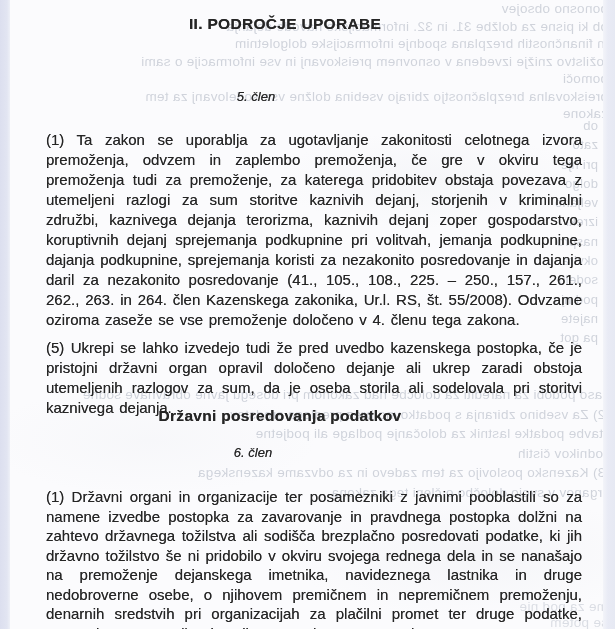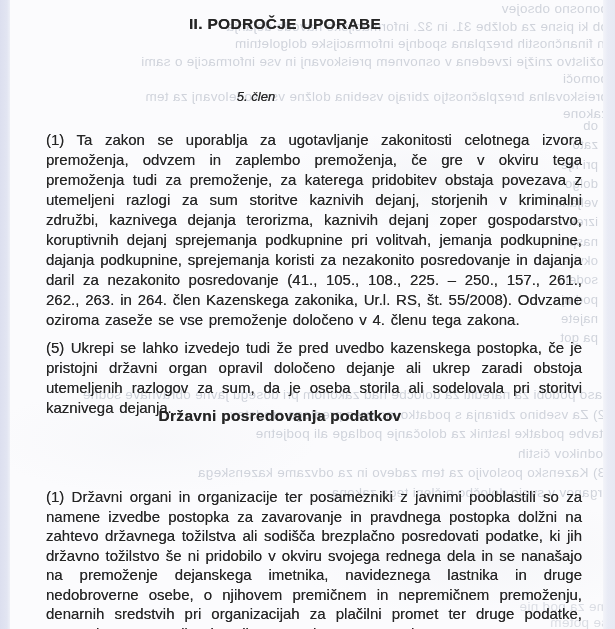--- a/index.html
+++ b/index.html
@@ -110,18 +110,19 @@
 
   <div class="article-label a5">5. člen</div>
 
   <div class="body-block b1">
     <p>(1) Ta zakon se uporablja za ugotavljanje zakonitosti celotnega izvora premoženja, odvzem in zaplembo premoženja, če gre v okviru tega premoženja tudi za premoženje, za katerega pridobitev obstaja povezava z utemeljeni razlogi za sum storitve kaznivih dejanj, storjenih v kriminalni združbi, kaznivega dejanja terorizma, kaznivih dejanj zoper gospodarstvo, koruptivnih dejanj sprejemanja podkupnine pri volitvah, jemanja podkupnine, dajanja podkupnine, sprejemanja koristi za nezakonito posredovanje in dajanja daril za nezakonito posredovanje (41., 105., 108., 225. – 250., 157., 261., 262., 263. in 264. člen Kazenskega zakonika, Ur.l. RS, št. 55/2008). Odvzame oziroma zaseže se vse premoženje določeno v 4. členu tega zakona.</p>
     <p>(5) Ukrepi se lahko izvedejo tudi že pred uvedbo kazenskega postopka, če je pristojni državni organ opravil določeno dejanje ali ukrep zaradi obstoja utemeljenih razlogov za sum, da je oseba storila ali sodelovala pri storitvi kaznivega dejanja.</p>
   </div>
 
   <h2 class="heading h-duty">Državni posredovanja podatkov</h2>
 
+  <div class="article-label a6">6. člen</div>
 
   <div class="body-block b2">
     <p>(1) Državni organi in organizacije ter posamezniki z javnimi pooblastili so za namene izvedbe postopka za zavarovanje in pravdnega postopka dolžni na zahtevo državnega tožilstva ali sodišča brezplačno posredovati podatke, ki jih državno tožilstvo še ni pridobilo v okviru svojega rednega dela in se nanašajo na premoženje dejanskega imetnika, navideznega lastnika in druge nedobroverne osebe, o njihovem premičnem in nepremičnem premoženju, denarnih sredstvih pri organizacijah za plačilni promet ter druge podatke, pomembne za uspešno izvedbo postopkov po tem zakonu.</p>
   </div>
 
 </div>
 
 </body></html>

